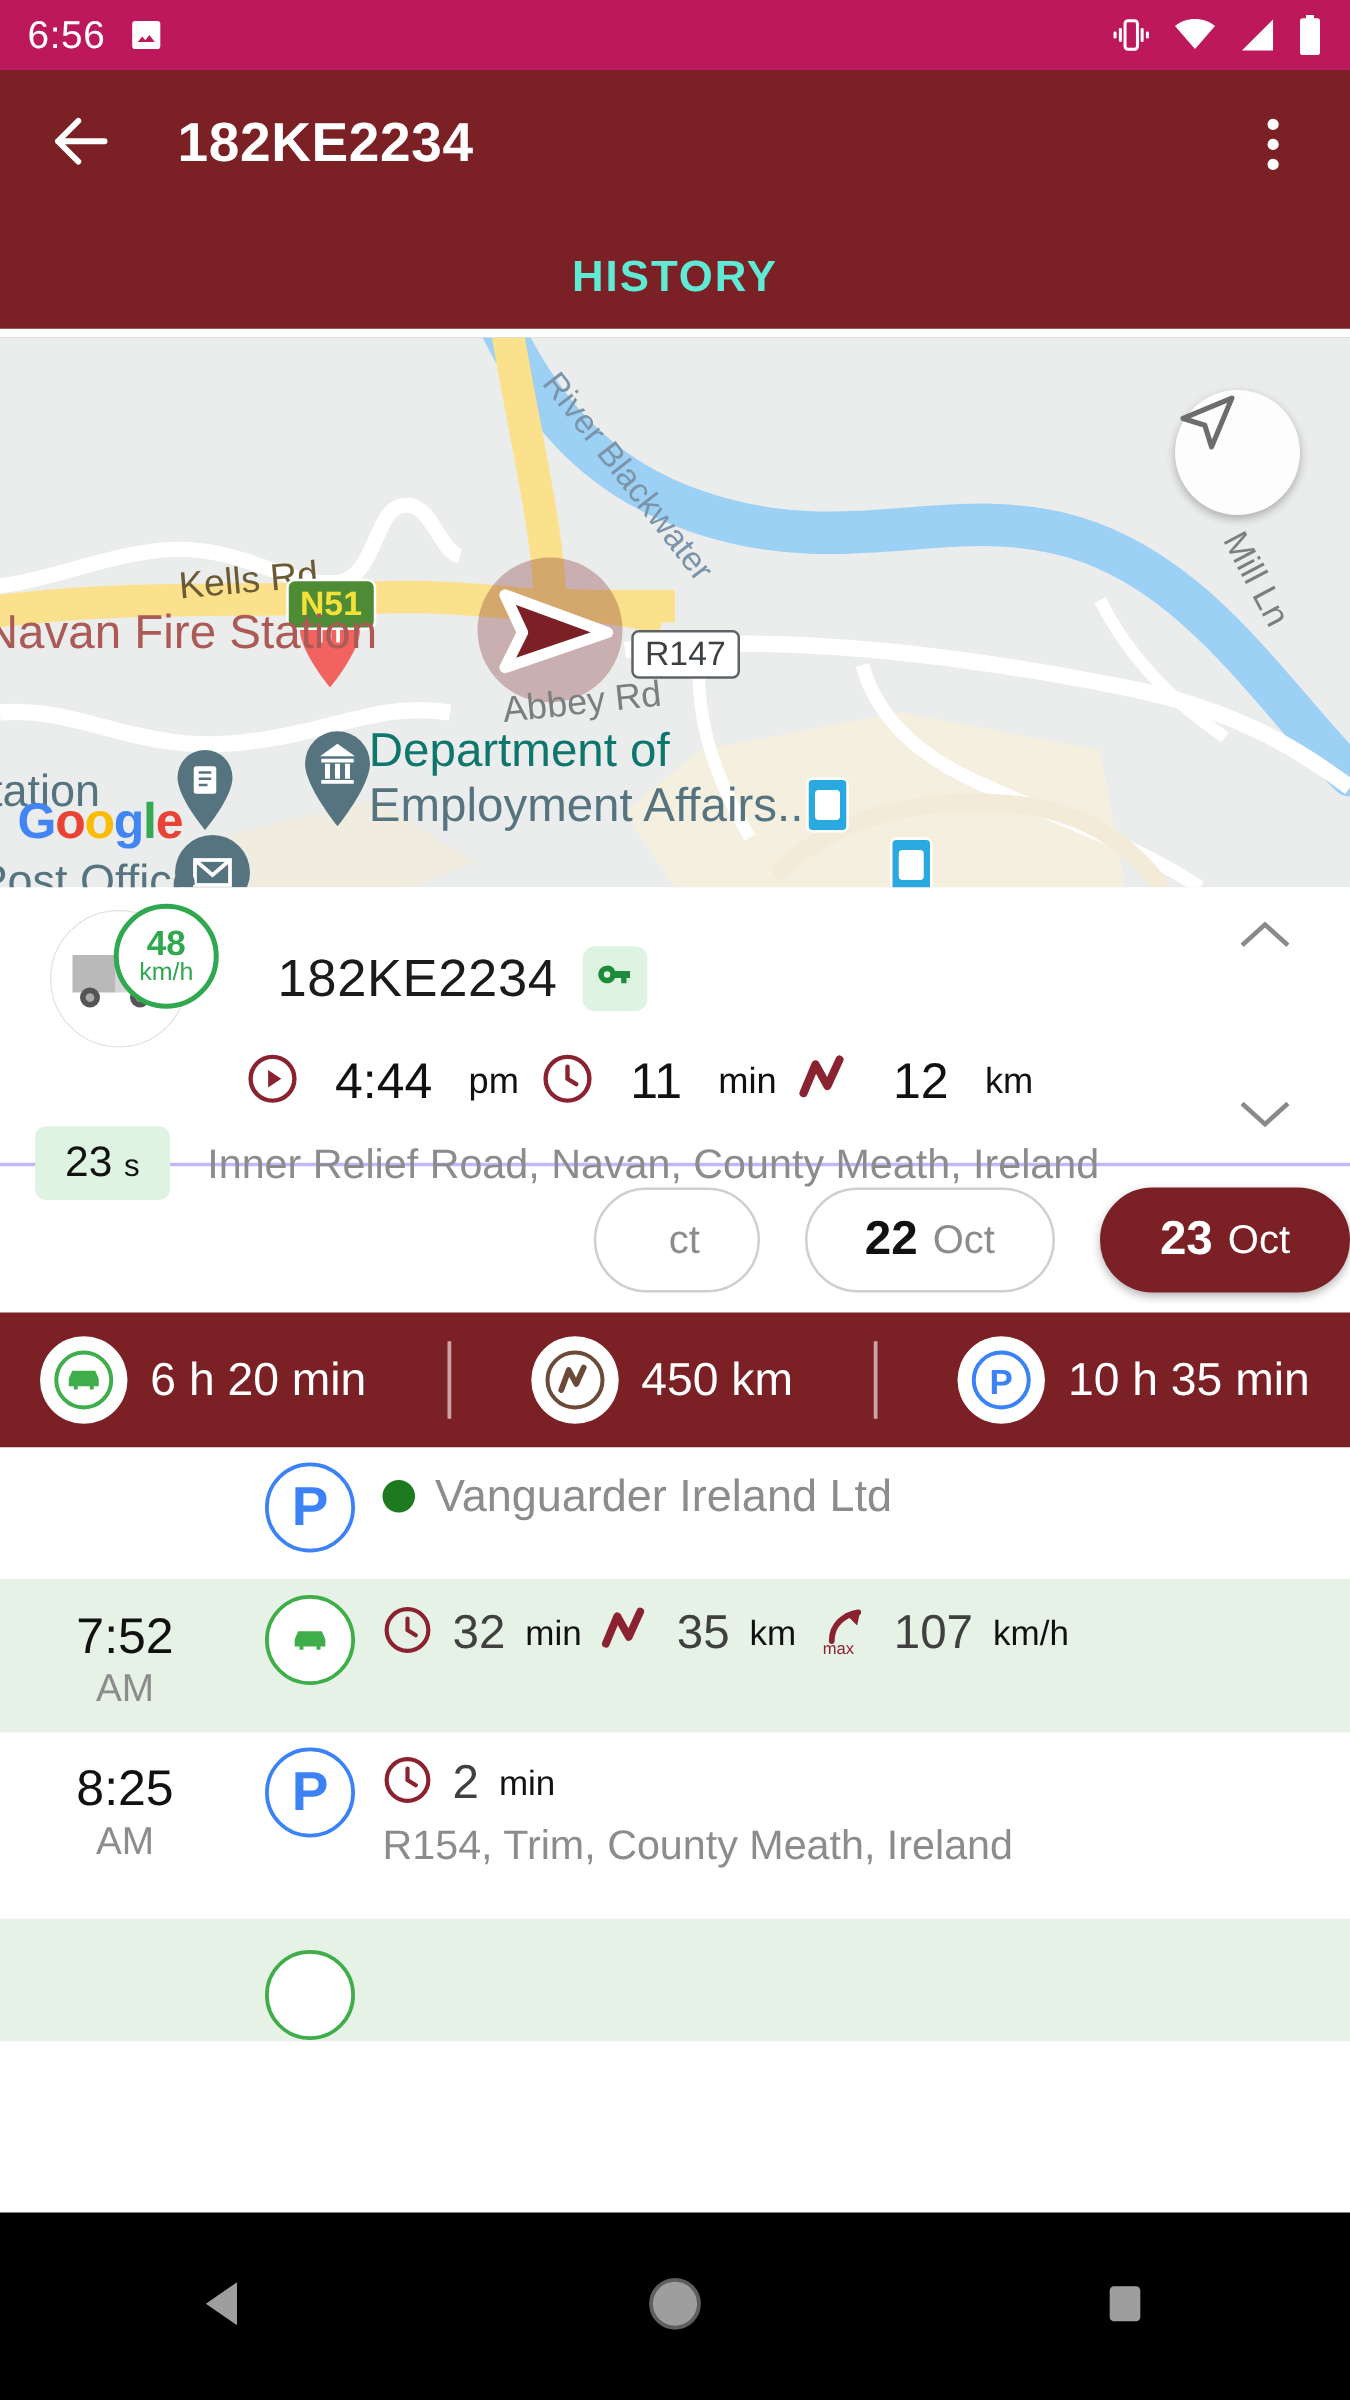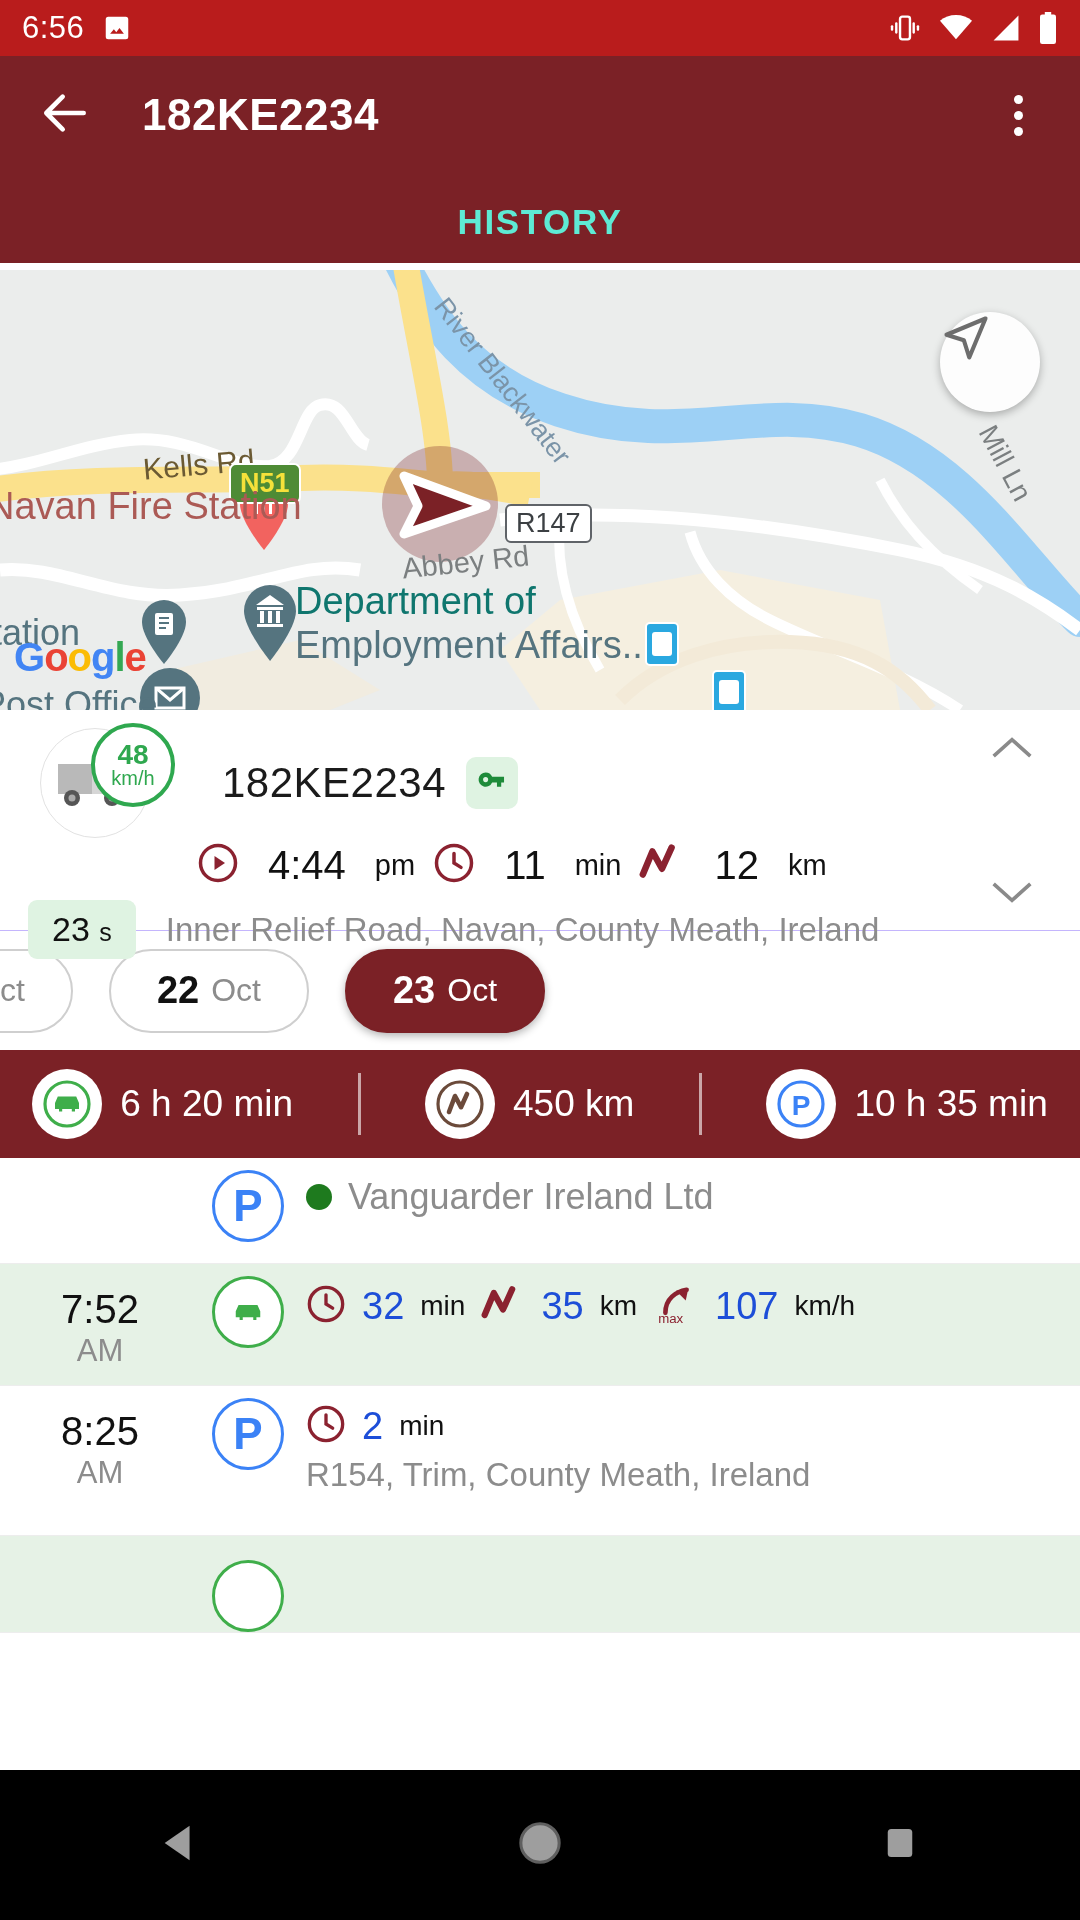--- a/index.html
+++ b/index.html
@@ -5,21 +5,21 @@
   * { margin:0; padding:0; box-sizing:border-box; }
   html,body { width:1080px; height:1920px; }
   body {
     font-family: "Liberation Sans", sans-serif;
     background:#ffffff;
     overflow:hidden;
     position:relative;
   }
   
   #status-bar{
-    height:56px; background:#b91c1c; color:#fff;
+    height:56px; background:#be185d; color:#fff;
     display:flex; align-items:center; padding:0 22px;
     font-size:30px; letter-spacing:.5px;
   }
   #status-bar .clock{ font-size:31px; font-weight:400; }
   #status-bar .left{ display:flex; align-items:center; gap:18px; }
   #status-bar .right{ margin-left:auto; display:flex; align-items:center; gap:16px; }
   .sb-ico{ display:block; }
 
   
   #app-bar{ background:#7b2126; height:214px; position:relative; }
@@ -77,22 +77,22 @@
   .metric .val{ font-size:40px; color:#111; font-weight:400; }
   .metric .unit{ font-size:29px; color:#111; }
   #vc-row3{ display:flex; align-items:center; margin-top:12px; padding-left:28px;}
   #dur-chip{ background:#dff3e2; border-radius:9px; padding:10px 24px; font-size:34px; color:#111;}
   #dur-chip em{font-style:normal;font-size:25px;}
   #vc-addr{ margin-left:30px; font-size:33px; color:#8c8c8c; }
   .chev{ position:absolute; right:46px; color:#8a8a8a; }
   #chev-up{ top:22px; } #chev-dn{ bottom:18px; }
 
   
-  #date-row{ border-top:1px solid #c4b5fd; height:120px; display:flex; align-items:center;
-             gap:36px; padding-left:-20px; overflow:hidden; }
+  #date-row{ border-top:3px solid #c4b5fd; height:120px; display:flex; align-items:center;
+             gap:36px; padding-left:-20px; overflow:hidden;justify-content:flex-end; }
   .date-chip{ height:84px; border-radius:42px; display:flex;align-items:center;justify-content:center;
               gap:12px; padding:0 46px; border:2px solid #cfcfcf; background:#fff; flex:none; cursor:pointer;}
   .date-chip .d{ font-size:38px; font-weight:700; color:#111;}
   .date-chip .m{ font-size:32px; color:#8c8c8c;}
   .date-chip.sel{ background:#7b2126; border-color:#7b2126; box-shadow:0 3px 8px rgba(0,0,0,.3);}
   .date-chip.sel .d,.date-chip.sel .m{ color:#fff; }
   .date-chip.first{ margin-left:-60px; }
 
   
   #summary-bar{ background:#7b2126; height:108px; display:flex; align-items:center;
@@ -112,21 +112,21 @@
   .tl-time{ width:200px; flex:none; text-align:center; padding-top:22px; }
   .tl-time .hm{ font-size:40px; color:#111; display:block; line-height:46px;}
   .tl-time .ap{ font-size:31px; color:#8c8c8c; display:block; line-height:38px;}
   .tl-node{ width:96px; flex:none; display:flex; justify-content:center; position:relative;}
   .tl-badge{ width:72px;height:72px;border-radius:50%;background:#fff;border:3px solid #3b82f6;
              display:flex;align-items:center;justify-content:center; position:relative; z-index:2; margin-top:12px;}
   .tl-badge.green{ border-color:#3fae4a; }
   .tl-badge span{ color:#3b82f6; font-size:44px; font-weight:700; line-height:44px;}
   .tl-content{ flex:1; padding:18px 12px 16px 10px;}
   .tl-metrics{ display:flex; align-items:center; gap:16px; flex-wrap:wrap;}
-  .tl-metrics .val{ font-size:38px; color:#1d4ed8;}
+  .tl-metrics .val{ font-size:38px; color:#404040;}
   .tl-metrics .unit{ font-size:28px; color:#111;}
   .tl-addr{ font-size:33px; color:#8c8c8c; margin-top:8px;}
   .tl-company{ display:flex; align-items:center; gap:16px; font-size:36px; color:#8c8c8c;}
   .dot-green{ width:26px;height:26px;border-radius:50%;background:#1e7a1e; flex:none;}
 
   
   #nav-bar{ position:absolute; left:0; bottom:0; width:1080px; height:150px; background:#000;
             display:flex; align-items:center; justify-content:space-around; }
   #nav-bar .btn{ display:flex;align-items:center;justify-content:center; width:120px;height:120px; cursor:pointer;}
 </style>

